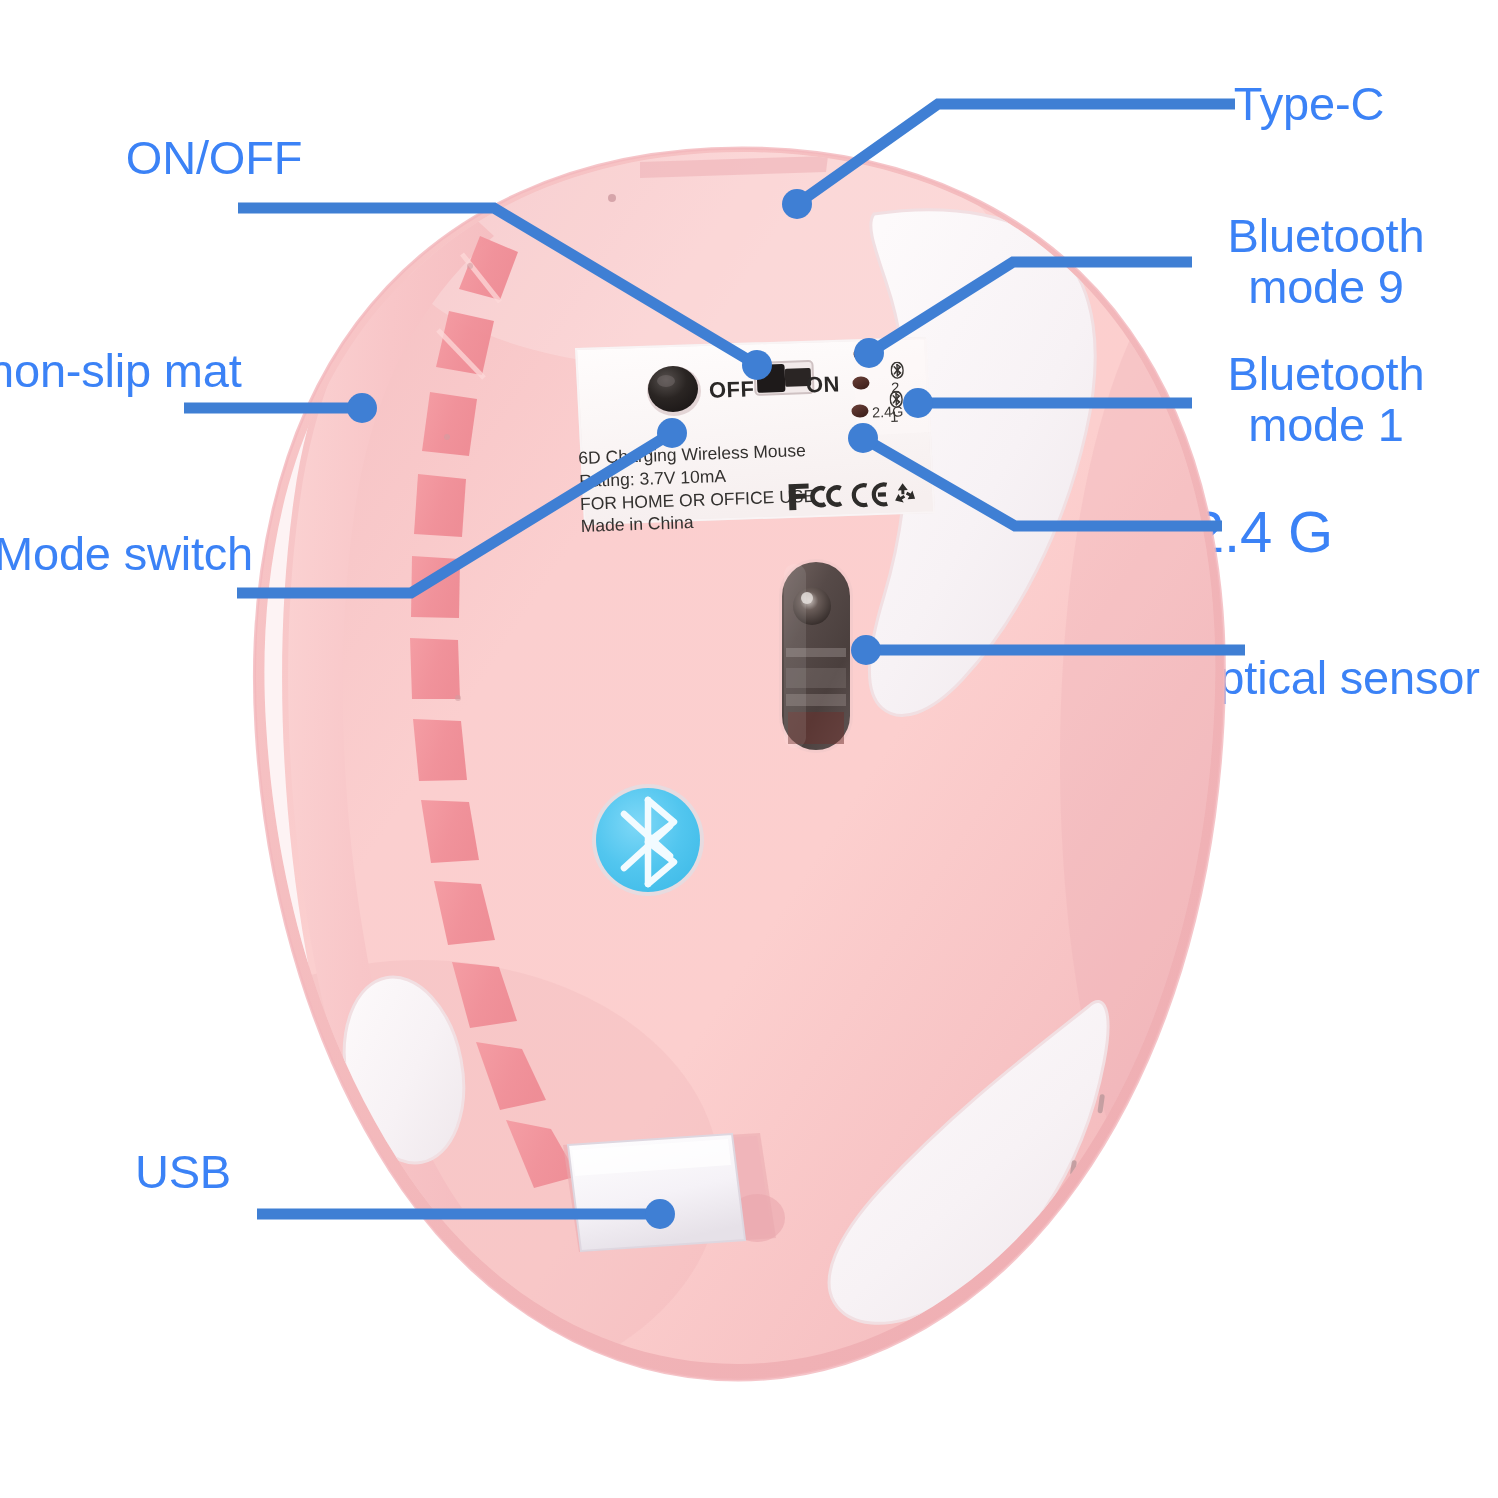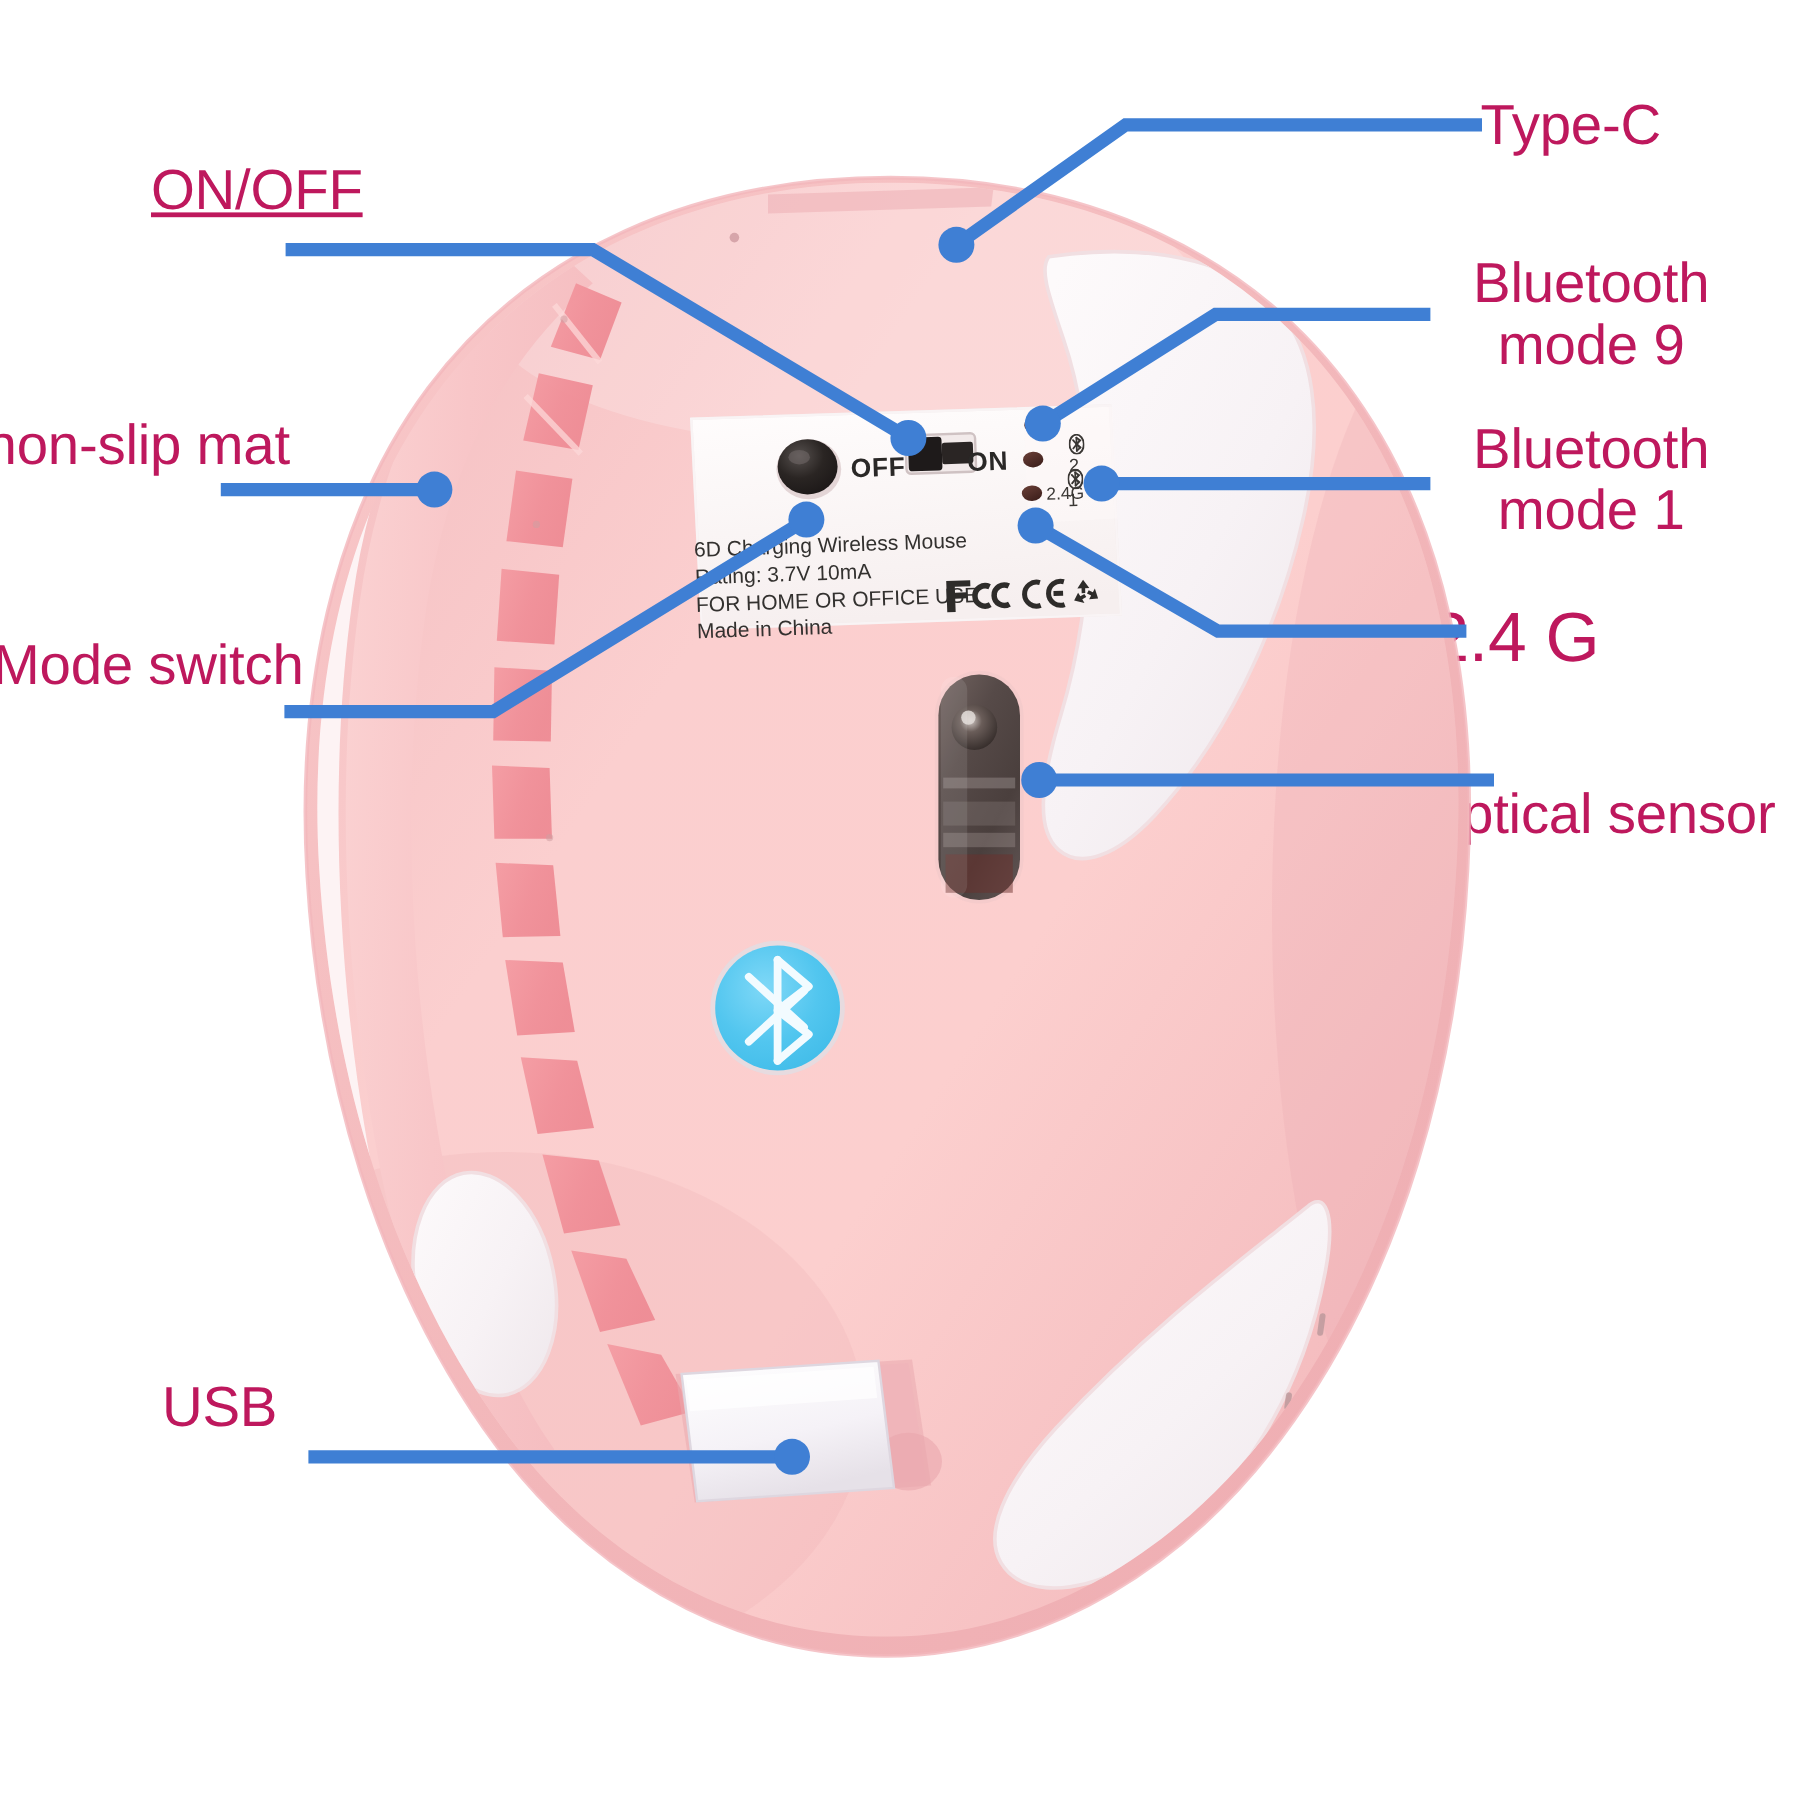--- a/index.html
+++ b/index.html
@@ -14,21 +14,21 @@
     position: relative;
     width: 1498px;
     height: 1498px;
     background: #ffffff;
     overflow: hidden;
   }
 
   
   .callout-label {
     position: absolute;
-    color: #be185d;
+    color: #3b82f6;
     font-family: "Liberation Sans", sans-serif;
     font-weight: 400;
     font-size: 46px;
     line-height: 1.09;
     white-space: pre;
     letter-spacing: -0.2px;
   }
   .cl-left   { text-align: left; }
   .cl-center { text-align: center; }
 
@@ -426,21 +426,21 @@
       <circle cx="869" cy="353" r="15"></circle>
       <circle cx="918" cy="403" r="15"></circle>
       <circle cx="362" cy="408" r="15"></circle>
       <circle cx="672" cy="433" r="15"></circle>
       <circle cx="863" cy="438" r="15"></circle>
       <circle cx="866" cy="650" r="15"></circle>
       <circle cx="660" cy="1214" r="15"></circle>
     </g>
   </svg>
 
-  <div class="callout-label cl-center" style="left:84px; top:132px; width:260px; font-size:47px;text-decoration:underline;"><span>ON/OFF</span></div>
+  <div class="callout-label cl-center" style="left:84px; top:132px; width:260px; font-size:47px;"><span>ON/OFF</span></div>
 
   <div class="callout-label cl-center" style="left:1120px; top:78px; width:378px; font-size:47px;"><span>Type-C</span><br></div>
 
   <div class="callout-label cl-center" style="left:1168px; top:210px; width:316px; font-size:47px;"><span>Bluetooth</span><br><span>mode 9</span></div>
 
   <div class="callout-label cl-center" style="left:1168px; top:348px; width:316px; font-size:47px;"><span>Bluetooth</span><br><span>mode 1</span></div>
 
   <div class="callout-label cl-left" style="left:-12px; top:345px; width:330px; font-size:47px;"><span>non-slip mat</span></div>
 
   <div class="callout-label cl-left" style="left:-6px; top:528px; width:330px; font-size:47px;"><span>Mode switch</span></div>

